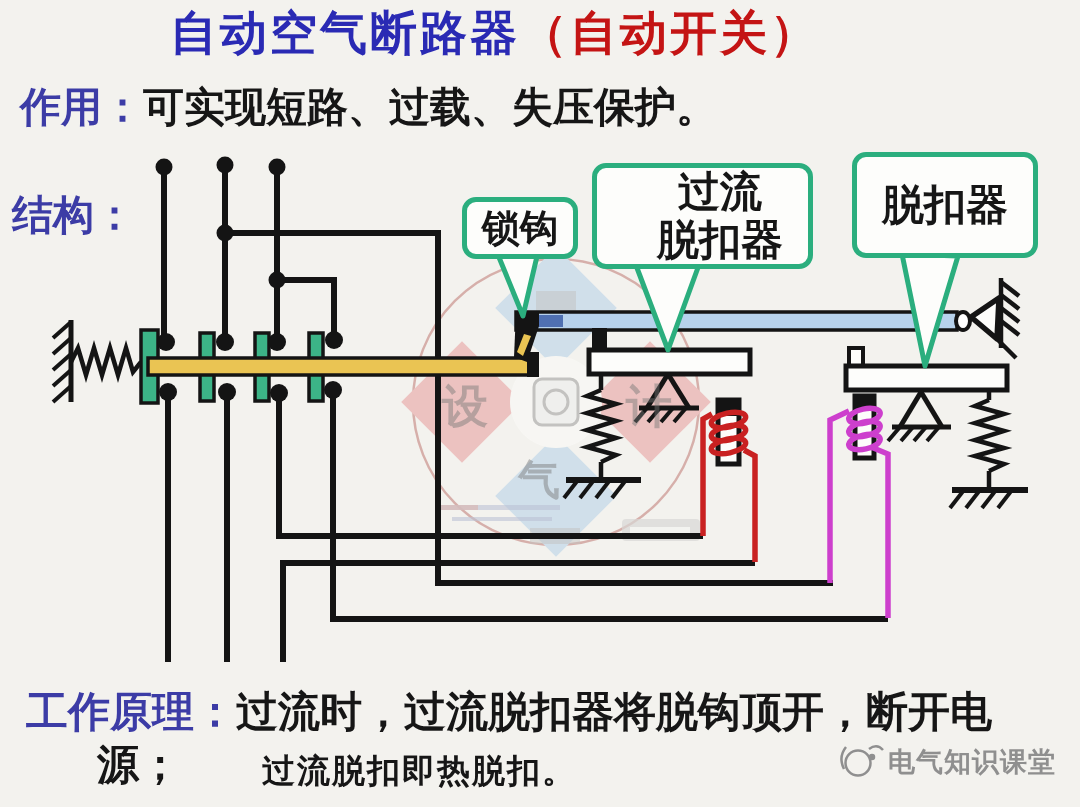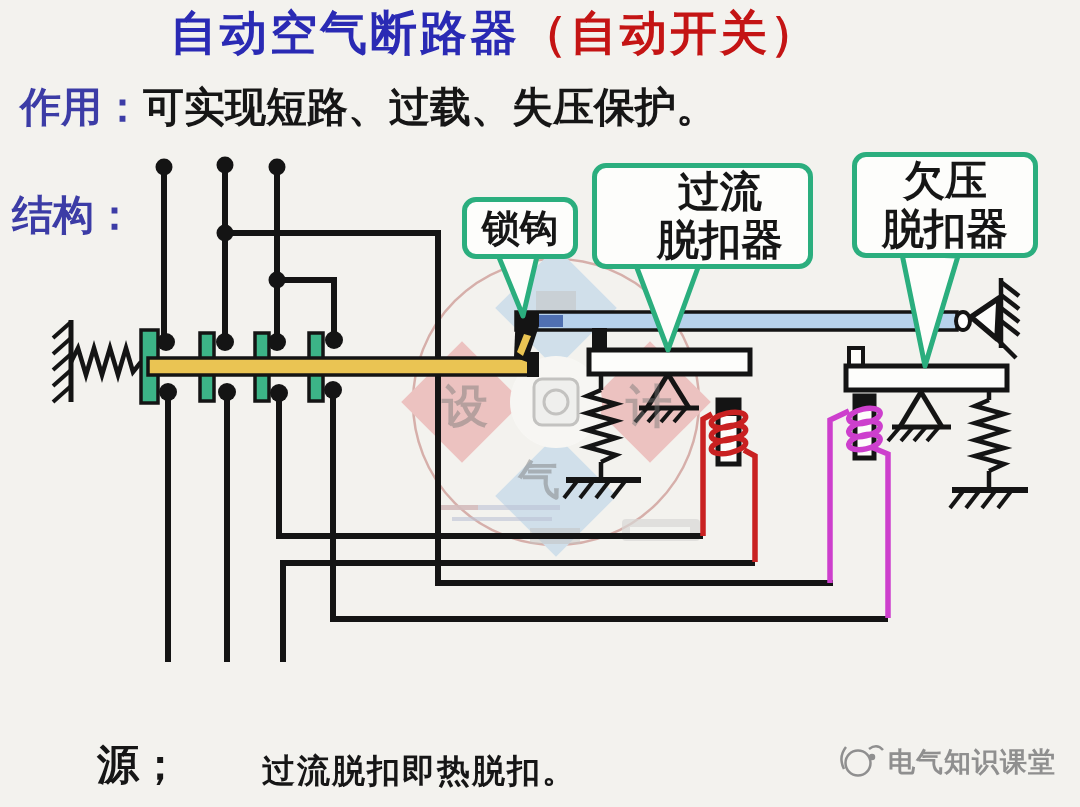--- a/index.html
+++ b/index.html
@@ -207,34 +207,36 @@
 <div class="abs title">
   <span class="main">自动空气断路器</span><span class="paren">（自动开关）</span>
 </div>
 
 <div class="abs structline">结构：</div>
 
 <div class="abs fnline">
   <span class="lbl">作用：</span><span>可实现短路、过载、失压保护。</span>
 </div>
 
+<div class="abs prinline">
+  <span class="lbl">工作原理：</span><span>过流时，过流脱扣器将脱钩顶开，断开电</span>
+</div>
 <div class="abs prinline2">源；</div>
 <div class="abs brand">电气知识课堂</div>
 
 <div class="abs prinnote">过流脱扣即热脱扣。</div>
 
 <div class="abs" style="left:442px;top:376px;font-size:46px;font-weight:700;color:#777;opacity:0.45;">设</div>
 <div class="abs" style="left:626px;top:376px;font-size:46px;font-weight:700;color:#777;opacity:0.45;">计</div>
 <div class="abs" style="left:518px;top:452px;font-size:42px;font-weight:700;color:#777;opacity:0.45;">气</div>
 
 <div class="bubble lock">
   <span>锁钩</span>
 </div>
 <div class="bubble oc">
   <span>过流</span>
   <span>脱扣器</span>
 </div>
 <div class="bubble uv">
-  <span>欠压</span>
   <span>脱扣器</span>
 </div>
 
 </div>
 
 </body></html>

